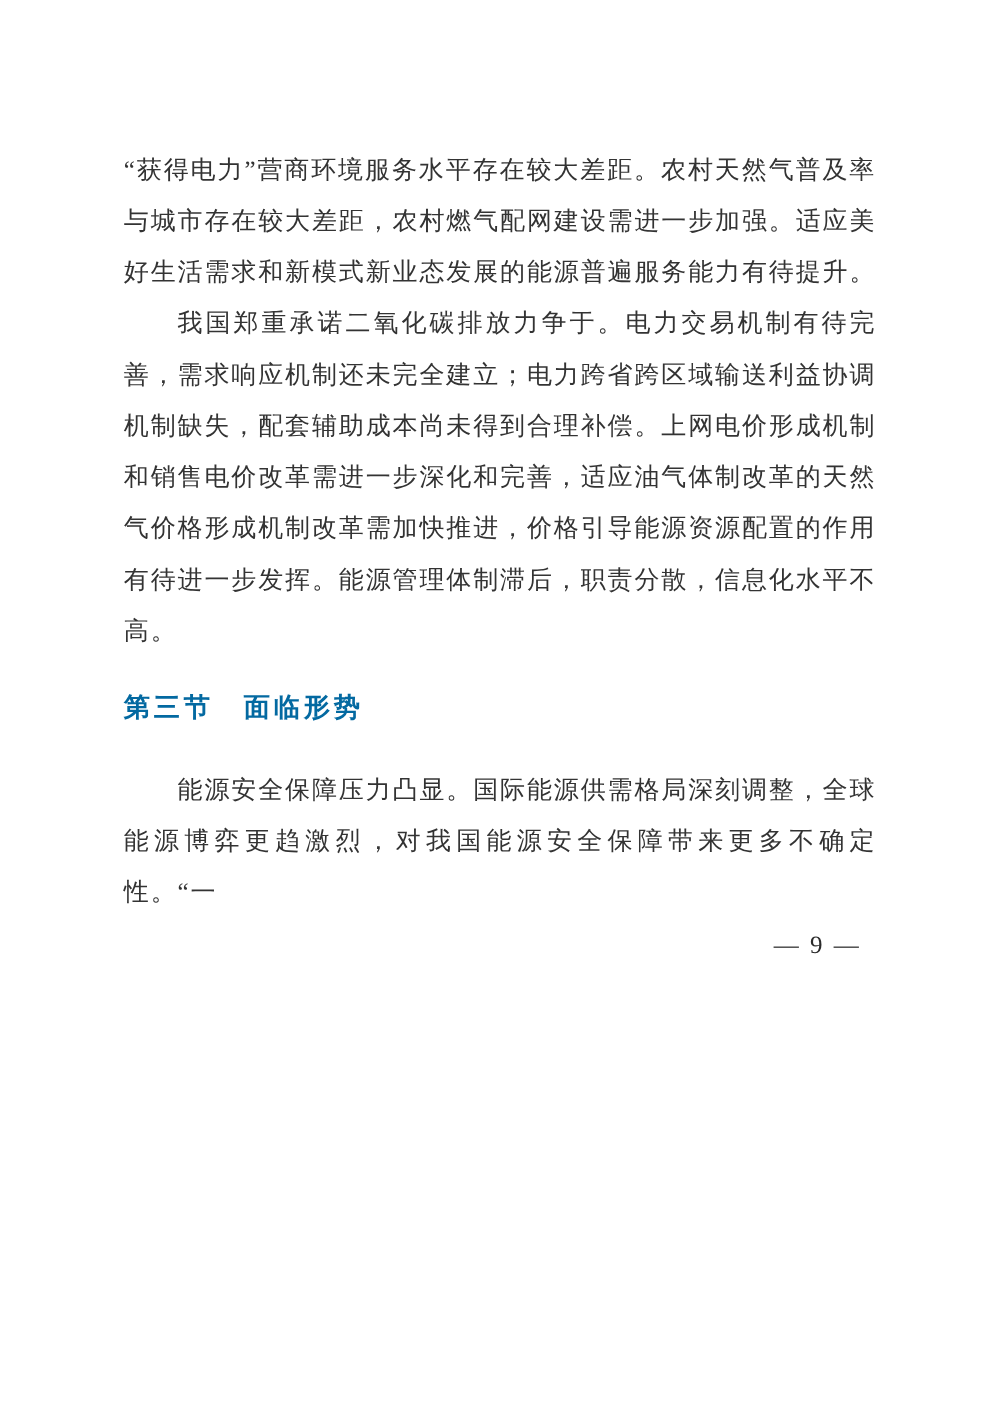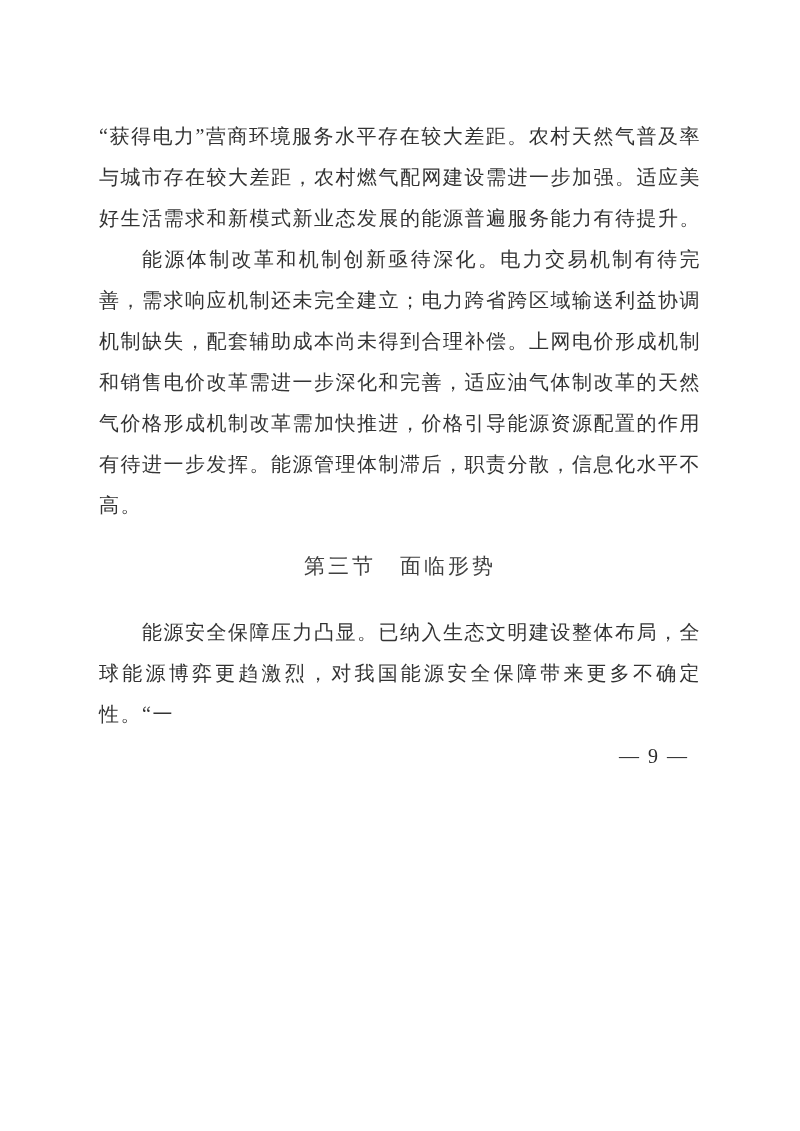--- a/index.html
+++ b/index.html
@@ -32,44 +32,43 @@
     text-indent: 43px;
     color: #333333;
   }
   .para.continuation {
     text-indent: 0;
   }
   .section-heading {
     margin: 20px 0 25px 0;
     font-size: 21px;
     line-height: 41px;
-    font-weight: normal;
-    text-align: center;
+    font-weight: bold;
     letter-spacing: 3px;
-    color: #404040;
+    color: #0369a1;
   }
   .page-number {
     margin-top: 6px;
     padding-right: 12px;
     text-align: right;
     font-size: 20px;
     line-height: 30px;
     letter-spacing: 2px;
     color: #2b2b2b;
   }
 </style>
 </head>
 <body>
 
 <div class="sheet">
 
   <p class="para continuation">“获得电力”营商环境服务水平存在较大差距。农村天然气普及率与城市存在较大差距，农村燃气配网建设需进一步加强。适应美好生活需求和新模式新业态发展的能源普遍服务能力有待提升。</p>
 
-  <p class="para">能源体制改革和机制创新亟待深化。电力交易机制有待完善，需求响应机制还未完全建立；电力跨省跨区域输送利益协调机制缺失，配套辅助成本尚未得到合理补偿。上网电价形成机制和销售电价改革需进一步深化和完善，适应油气体制改革的天然气价格形成机制改革需加快推进，价格引导能源资源配置的作用有待进一步发挥。能源管理体制滞后，职责分散，信息化水平不高。</p>
+  <p class="para">我国郑重承诺二氧化碳排放力争于。电力交易机制有待完善，需求响应机制还未完全建立；电力跨省跨区域输送利益协调机制缺失，配套辅助成本尚未得到合理补偿。上网电价形成机制和销售电价改革需进一步深化和完善，适应油气体制改革的天然气价格形成机制改革需加快推进，价格引导能源资源配置的作用有待进一步发挥。能源管理体制滞后，职责分散，信息化水平不高。</p>
 
   <h2 class="section-heading">第三节　面临形势</h2>
 
 
-  <p class="para">能源安全保障压力凸显。已纳入生态文明建设整体布局，全球能源博弈更趋激烈，对我国能源安全保障带来更多不确定性。“一</p>
+  <p class="para">能源安全保障压力凸显。国际能源供需格局深刻调整，全球能源博弈更趋激烈，对我国能源安全保障带来更多不确定性。“一</p>
 
   <div class="page-number">— 9 —</div>
 
 </div>
 
 </body></html>

